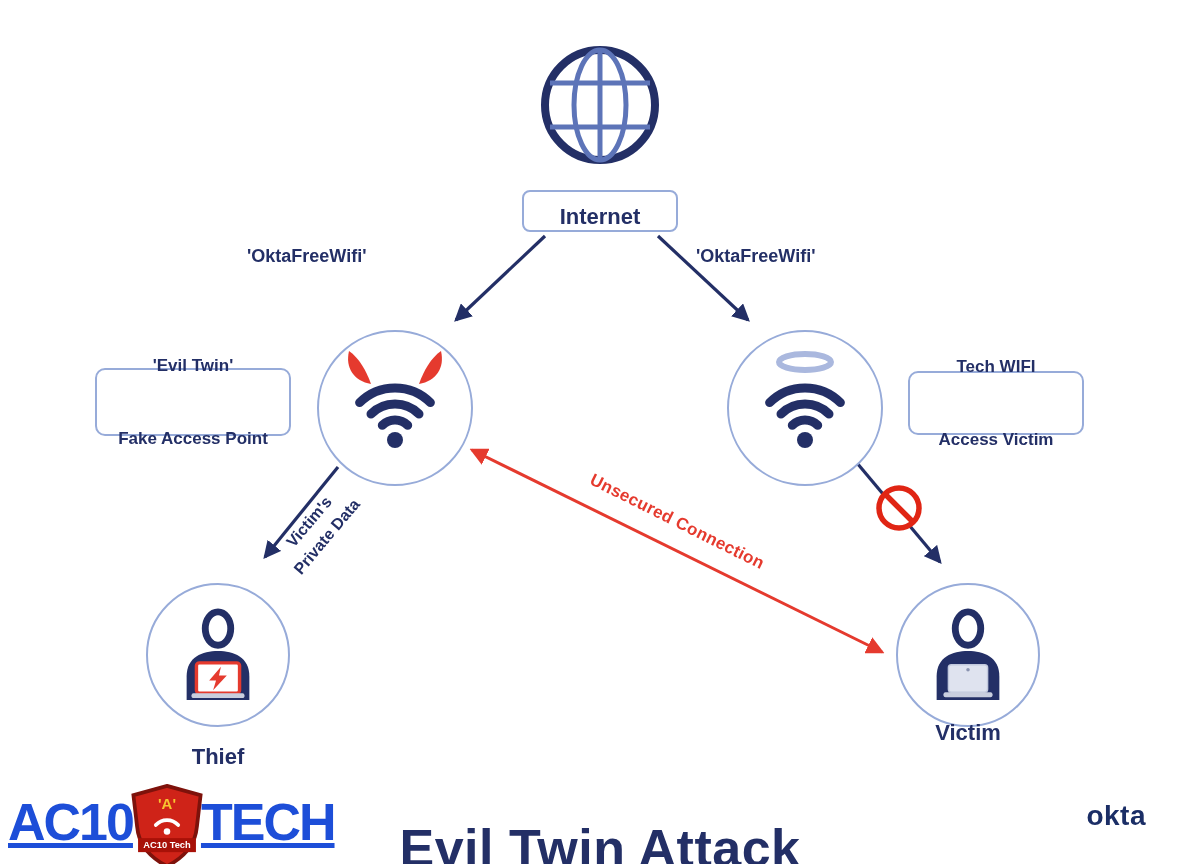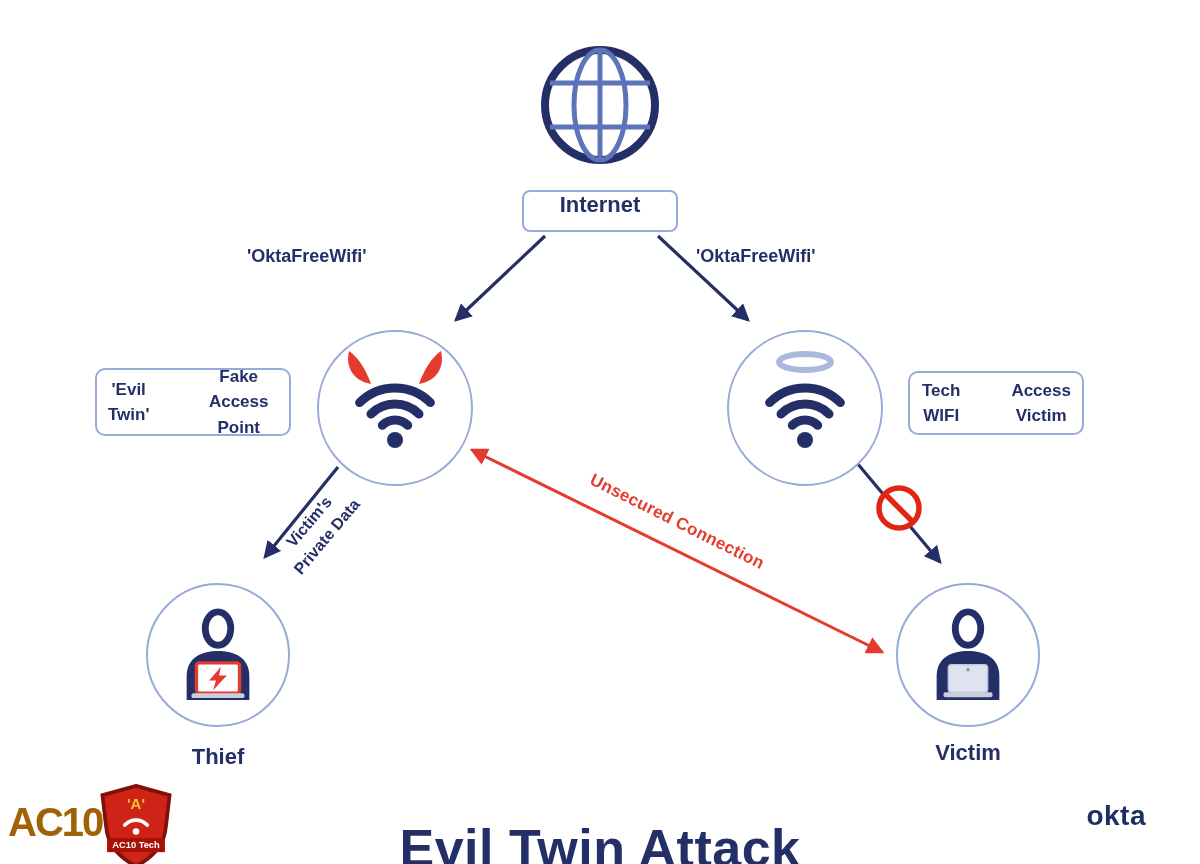--- a/index.html
+++ b/index.html
@@ -18,21 +18,21 @@
   
   .circle-node {
     position:absolute; border:2px solid #97abd9; border-radius:50%;
     background:#fff; display:flex; align-items:center; justify-content:center;
     z-index:2;
   }
 
   
   .label-box {
     position:absolute; border:2px solid #97abd9; border-radius:10px;
-    background:#fff; display:flex; flex-direction:row; align-items:center; justify-content:flex-start;
+    background:#fff; display:flex; flex-direction:column; align-items:center; justify-content:center;
     color:#232f66; font-weight:bold; font-size:17px; line-height:1.5; text-align:center;
     z-index:2; padding:4px 10px;gap:48px;
   }
 
   .ssid {
     position:absolute; width:220px; text-align:left;
     color:#232f66; font-weight:bold; font-size:18px; z-index:2;
   }
 
   .actor-label {
@@ -46,37 +46,38 @@
     transform:rotate(-50deg);
   }
   #unsecured-label {
     left:557px; top:512px; width:240px; color:#e53a2e; font-size:17px;
     transform:rotate(26.5deg); letter-spacing:0.3px;
   }
 
   #internet-box {
     position:absolute; left:522px; top:190px; width:156px; height:42px;
     border:2px solid #97abd9; border-radius:8px; background:#fff;
-    display:flex; align-items:flex-start; justify-content:center;
+    display:flex; align-items:flex-end; justify-content:center;
     color:#232f66; font-weight:bold; font-size:22px; z-index:2;
   }
 
   #diagram-title {
     position:absolute; left:0; top:770px; width:1200px; text-align:center;
     color:#232f66; font-weight:800; font-size:52px; letter-spacing:0.5px; z-index:2;margin-top:48px;
   }
 
   
   #ac10-logo {
     position:absolute; left:8px; top:780px; height:84px;
     display:flex; align-items:center; z-index:4;
   }
   .ac10-text {
-    font-size:40px; font-weight:900; color:#a16207; letter-spacing:-2px;
+    font-size:52px; font-weight:900; color:#1d4ed8; letter-spacing:-2px;
     font-family:"Liberation Sans", sans-serif;
+    text-decoration:underline;
   }
   #ac10-shield { width:76px; height:84px; margin:0 -4px; position:relative; top:4px; }
 
   
   #okta-logo {
     position:absolute; right:54px; top:800px;
     color:#1b2e66; font-weight:600; font-size:28px; letter-spacing:0.5px; z-index:2;
   }
 </style>
 </head>
@@ -176,29 +177,30 @@
 <div class="circle-node" style="left:896px; top:583px; width:144px; height:144px;">
   <svg width="98" height="98" viewBox="0 0 100 100">
     <ellipse cx="50" cy="23" rx="13" ry="17" fill="#ffffff" stroke="#232f66" stroke-width="7"></ellipse>
     <path d="M18,96 L18,72 C18,52 34,46 50,46 C66,46 82,52 82,72 L82,96 Z" fill="#232f66"></path>
 
     <rect x="30" y="60" width="40" height="28" rx="3" fill="#dfe3ef" stroke="#c2c9dd" stroke-width="1.5"></rect>
     <circle cx="50" cy="65" r="1.8" fill="#8a93b0"></circle>
     <rect x="25" y="88" width="50" height="5" rx="2" fill="#c9cede"></rect>
   </svg>
 </div>
-<div class="actor-label" style="left:888px; top:740px;">Victim</div>
+<div class="actor-label" style="left:888px; top:720px;">Victim</div>
 
 <div id="diagram-title">Evil Twin Attack</div>
 
 <div id="ac10-logo">
   <span class="ac10-text">AC10</span>
   <svg id="ac10-shield" viewBox="0 0 80 90">
     <path d="M40,2 L76,12 L72,46 C70,68 56,80 40,88 C24,80 10,68 8,46 L4,12 Z" fill="#cf2318" stroke="#7e120b" stroke-width="4"></path>
     <text x="40" y="27" text-anchor="middle" font-size="16" font-weight="bold" fill="#f7c530" font-family="Liberation Sans, sans-serif">'A'</text>
     <path d="M28,44 A16,16 0 0 1 52,44" fill="none" stroke="#ffffff" stroke-width="4" stroke-linecap="round"></path>
     <circle cx="40" cy="51" r="3.5" fill="#ffffff"></circle>
     <rect x="9" y="58" width="62" height="15" fill="#a81108"></rect>
     <text x="40" y="69" text-anchor="middle" font-size="10" font-weight="bold" fill="#ffffff" font-family="Liberation Sans, sans-serif">AC10 Tech</text>
   </svg>
+  <span class="ac10-text">TECH</span>
 </div>
 
 <div id="okta-logo">okta</div>
 
 </body></html>

